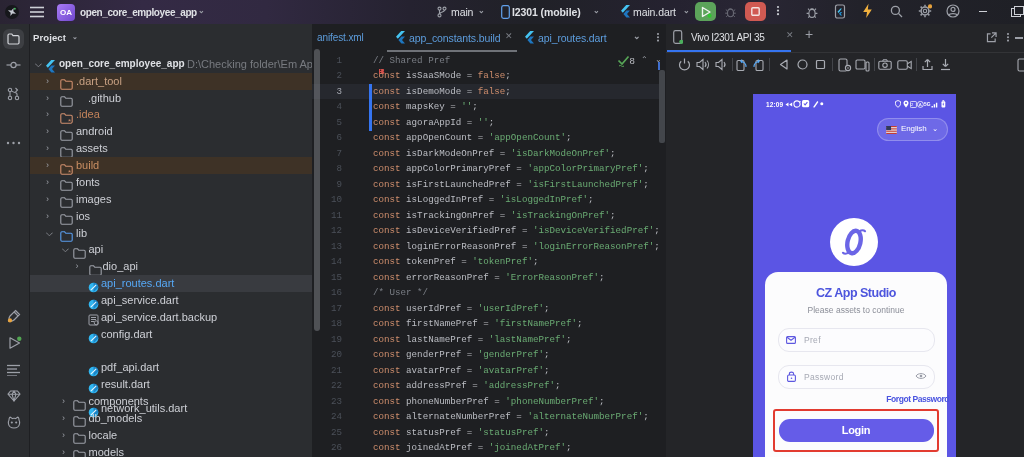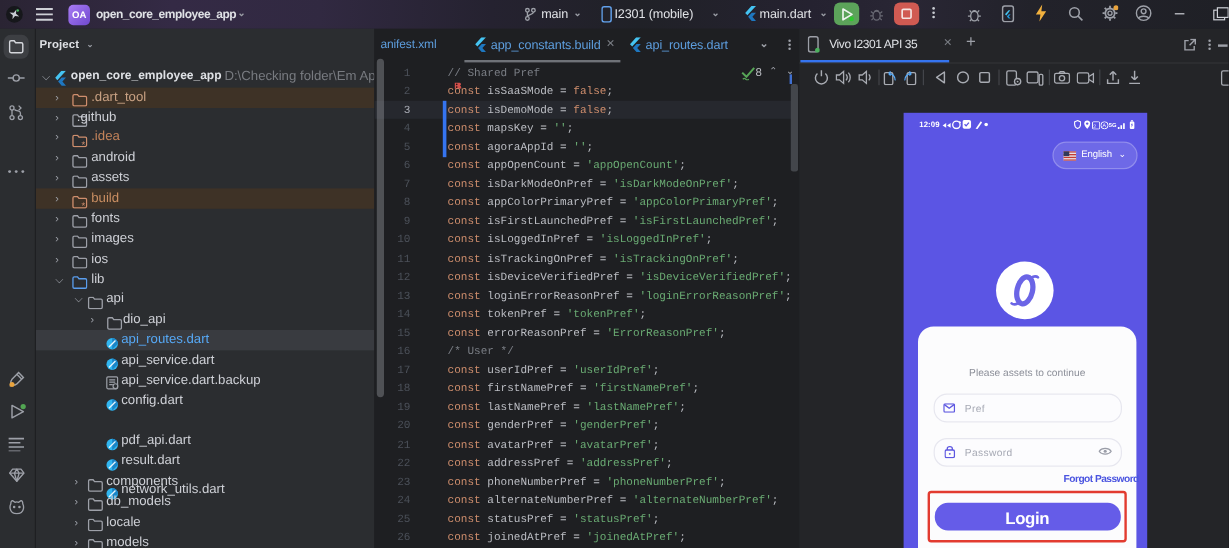--- a/index.html
+++ b/index.html
@@ -59,21 +59,21 @@
           <circle cx="3.5" cy="9.4" r="1.5"></circle>
         <path d="M3.5 4.1 V7.9 M8.5 4.1 C8.5 6.5 5 5.5 3.8 7.6"></path>
       </g>
     </svg>
     <div class="abs tb-txt" style="left:451px;top:6px;">main</div>
     <div class="abs chev" style="left:478px;top:5.5px;">⌄</div>
 
     <svg class="abs" style="left:501px;top:5px" width="9" height="14" viewBox="0 0 9 14">
       <rect x="0.7" y="0.7" width="7.6" height="12.6" rx="1.8" fill="none" stroke="#62a1ec" stroke-width="1.2"></rect>
     </svg>
-    <div class="abs tb-txt" style="left:512px;top:6px;">I2301 (mobile)</div>
+    <div class="abs tb-txt" style="left:512px;top:6px;font-weight:bold;">I2301 (mobile)</div>
     <div class="abs chev" style="left:593px;top:5.5px;">⌄</div>
 
     <svg class="abs" style="left:620px;top:5px" width="11" height="13" viewBox="0 0 11 13">
       <path d="M6.2 0 L1 5.8 L2.8 7.8 L10 0 Z" fill="#45c4f2"></path>
       <path d="M6.4 5.6 L3.4 9 L6.4 12.4 L10 12.4 L7 9 L10 5.6 Z" fill="#1e77c0"></path>
     </svg>
     <div class="abs tb-txt" style="left:633px;top:6px;">main.dart</div>
     <div class="abs chev" style="left:683px;top:5.5px;">⌄</div>
 
     <div class="abs" style="left:695px;top:2px;width:21px;height:19px;border-radius:5px;background:#5ca35a;"></div>
@@ -227,21 +227,21 @@
           <span style="position:absolute;left:30px;top:2.5px"><svg width="13" height="11" viewBox="0 0 13 11" style="vertical-align:-1px">
               <path d="M0.8 1.9 C0.8 1.3 1.3 0.8 1.9 0.8 H4.6 L5.8 2.3 H11.1 C11.7 2.3 12.2 2.8 12.2 3.4 V9.1 C12.2 9.7 11.7 10.2 11.1 10.2 H1.9 C1.3 10.2 0.8 9.7 0.8 9.1 Z" fill="none" stroke="#cf8e6d" stroke-width="1.1"></path>
             </svg></span>
           <span class="lbl" style="left:46px;color:#c8a183">.dart_tool</span>
         </div>
         <div class="trow" style="top: 65.62px;">
           <span class="tchev" style="left:16px">›</span>
           <span style="position:absolute;left:30px;top:2.5px"><svg width="13" height="11" viewBox="0 0 13 11" style="vertical-align:-1px">
               <path d="M0.8 1.9 C0.8 1.3 1.3 0.8 1.9 0.8 H4.6 L5.8 2.3 H11.1 C11.7 2.3 12.2 2.8 12.2 3.4 V9.1 C12.2 9.7 11.7 10.2 11.1 10.2 H1.9 C1.3 10.2 0.8 9.7 0.8 9.1 Z" fill="none" stroke="#9da0a8" stroke-width="1.1"></path>
             </svg></span>
-          <span class="lbl" style="left:34px;">.github</span>
+          <span class="lbl" style="left:58px;">.github</span>
         </div>
         <div class="trow" style="top: 82.48px;">
           <span class="tchev" style="left:16px">›</span>
           <span style="position:absolute;left:30px;top:2.5px"><svg width="13" height="11" viewBox="0 0 13 11" style="vertical-align:-1px">
               <path d="M0.8 1.9 C0.8 1.3 1.3 0.8 1.9 0.8 H4.6 L5.8 2.3 H11.1 C11.7 2.3 12.2 2.8 12.2 3.4 V9.1 C11.7 10.2 11.7 10.2 11.1 10.2 H1.9 C1.3 10.2 0.8 9.7 0.8 9.1 Z" fill="none" stroke="#cf8e6d" stroke-width="1.1"></path>
               <text x="8" y="11" fill="#cf8e6d" font-size="8">*</text>
             </svg></span>
           <span class="lbl" style="left:46px;color:#c3835a">.idea</span>
         </div>
         <div class="trow" style="top: 99.34px;">
@@ -670,20 +670,21 @@
       <div class="abs" style="left:77px;top:124px;width:48px;height:48px;border-radius:50%;background:#fff;"></div>
       <svg class="abs" style="left:77px;top:124px" width="48" height="48" viewBox="0 0 48 48">
         <g transform="rotate(13 24 24)">
             <ellipse cx="24" cy="24" rx="6.4" ry="11.4" fill="none" stroke="#6b65e6" stroke-width="4.4"></ellipse>
           </g>
         <path d="M29.5 13.5 C31.5 11.8 34 12.2 35 13.2" fill="none" stroke="#6b65e6" stroke-width="2.2" stroke-linecap="round"></path>
         <path d="M18.5 34.5 C16.5 36.2 14 35.8 13 34.8" fill="none" stroke="#6b65e6" stroke-width="2.2" stroke-linecap="round"></path>
       </svg>
 
       <div class="abs" style="left:12px;top:178px;width:182px;height:185px;background:#fcfcfd;border-radius:13px 13px 0 0;"></div>
+      <div class="abs" style="left:12px;top:192px;width:182px;text-align:center;color:#4d55dd;font-size:12.5px;font-weight:700;letter-spacing:-0.5px;">CZ App Studio</div>
       <div class="abs" style="left:12px;top:211px;width:182px;text-align:center;color:#8b8e98;font-size:8.5px;">Please assets to continue</div>
 
       <div class="abs" style="left:24.5px;top:234px;width:157px;height:24px;border-radius:11px;border:1px solid #e7e7ef;background:#fcfcfe;box-sizing:border-box;"></div>
       <svg class="abs" style="left:33px;top:241.5px" width="10" height="8" viewBox="0 0 10 8">
         <rect x="0.6" y="0.6" width="8.8" height="6.8" rx="1" fill="none" stroke="#5d57e0" stroke-width="1.1"></rect>
         <path d="M1 1.2 L5 4.2 L9 1.2" fill="none" stroke="#5d57e0" stroke-width="1.1"></path>
       </svg>
       <div class="abs" style="left:51px;top:241px;color:#a6a9b4;font-size:8.5px;letter-spacing:0.3px;">Pref</div>
 
       <div class="abs" style="left:24.5px;top:270.5px;width:157px;height:24px;border-radius:11px;border:1px solid #e7e7ef;background:#fcfcfe;box-sizing:border-box;"></div>
@@ -696,17 +697,17 @@
       <svg class="abs" style="left:162px;top:278px" width="12" height="8" viewBox="0 0 12 8">
         <path d="M1 4 C3 0.8 9 0.8 11 4 C9 7.2 3 7.2 1 4 Z" fill="none" stroke="#9a9da8" stroke-width="1"></path>
         <circle cx="6" cy="4" r="1.3" fill="#9a9da8"></circle>
       </svg>
 
       <div class="abs" style="left:12px;top:300px;width:184px;text-align:right;color:#4a54e0;font-size:8.5px;font-weight:700;letter-spacing:-0.45px;">Forgot Password</div>
 
       <div class="abs" style="left:19.5px;top:314.5px;width:166px;height:43px;border:2.5px solid #e23b30;border-radius:3px;box-sizing:border-box;"></div>
 
       <div class="abs" style="left:25.5px;top:325px;width:155px;height:22.5px;border-radius:11px;background:#655ce8;"></div>
-      <div class="abs" style="left:25.5px;top:330px;width:155px;text-align:center;color:#fff;font-size:14px;font-weight:700;letter-spacing:-0.3px;">Login</div>
+      <div class="abs" style="left:25.5px;top:330px;width:155px;text-align:center;color:#fff;font-size:11px;font-weight:700;letter-spacing:-0.3px;">Login</div>
     </div>
   </div>
 
 </div>
 
 </body></html>

